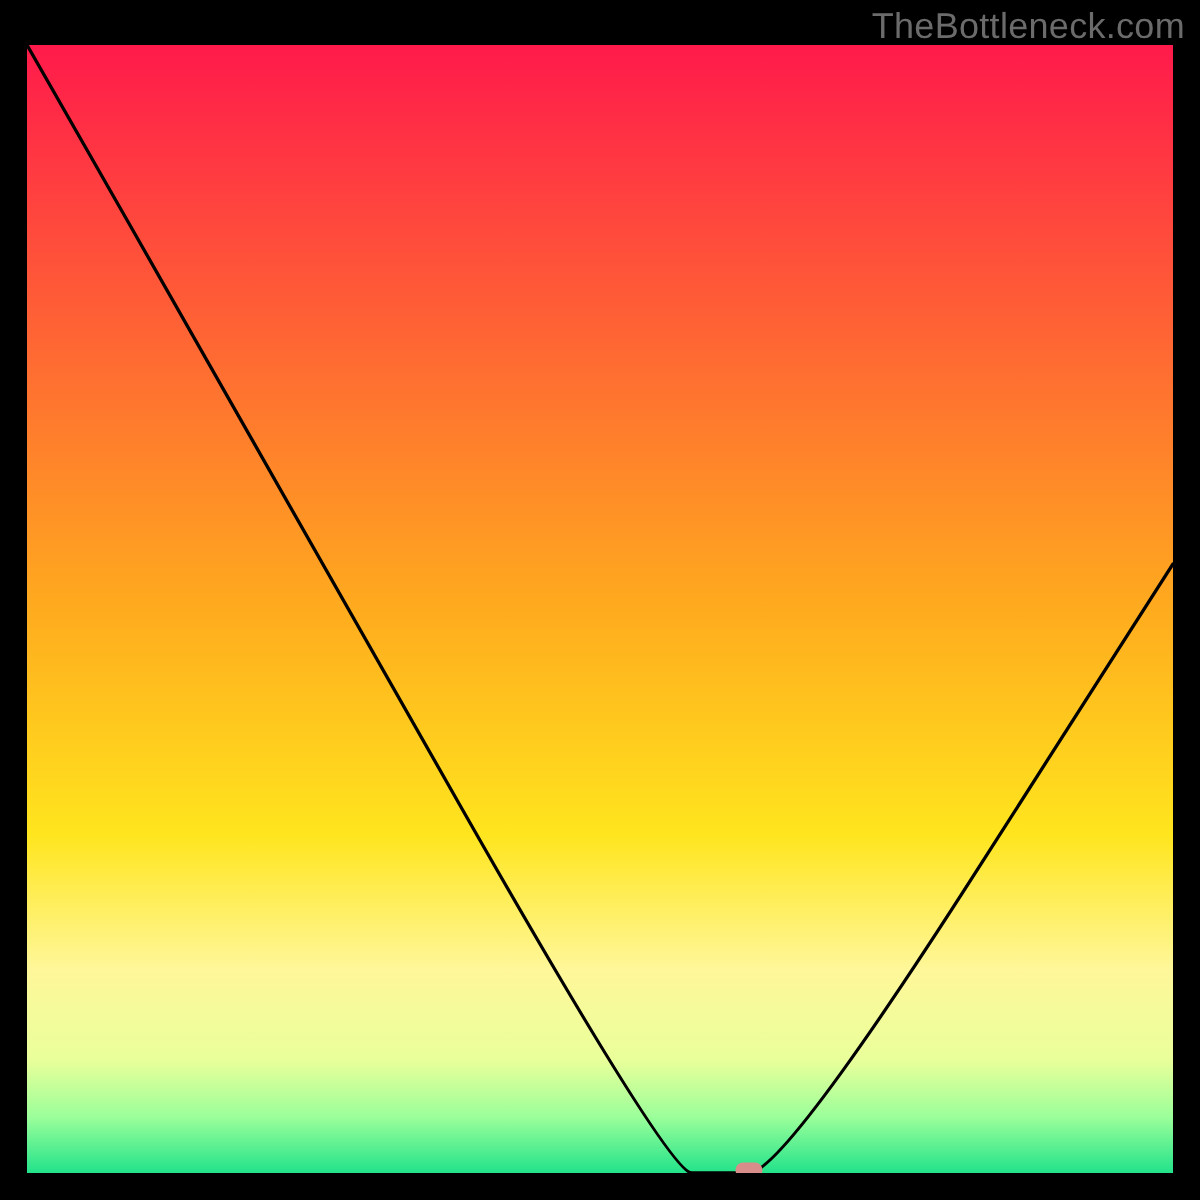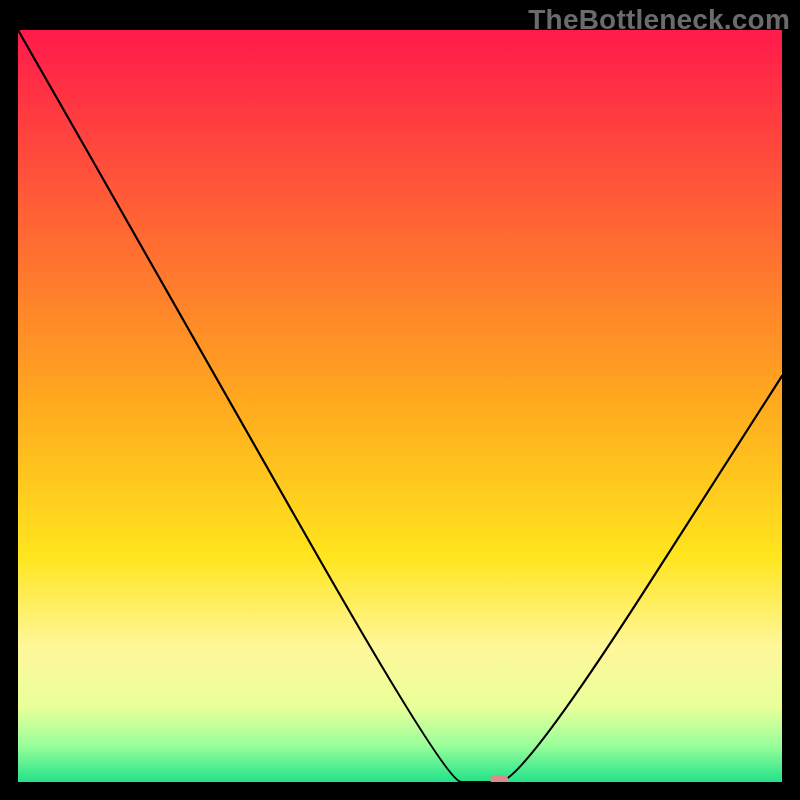--- a/index.html
+++ b/index.html
@@ -15,22 +15,22 @@
     position: relative;
     width: 800px;
     height: 800px;
     background: #000;
   }
   .attribution {
     position: absolute;
     top: 4px;
     right: 10px;
     color: #6b6b6b;
-    font-size: 28px;
-    font-weight: 700;
+    font-size: 24px;
+    font-weight: 400;
     letter-spacing: 0.2px;
     z-index: 5;
   }
   .plot-wrap {
     position: absolute;
     left: 18px;
     top: 30px;
     width: 764px;
     height: 752px;
   }

